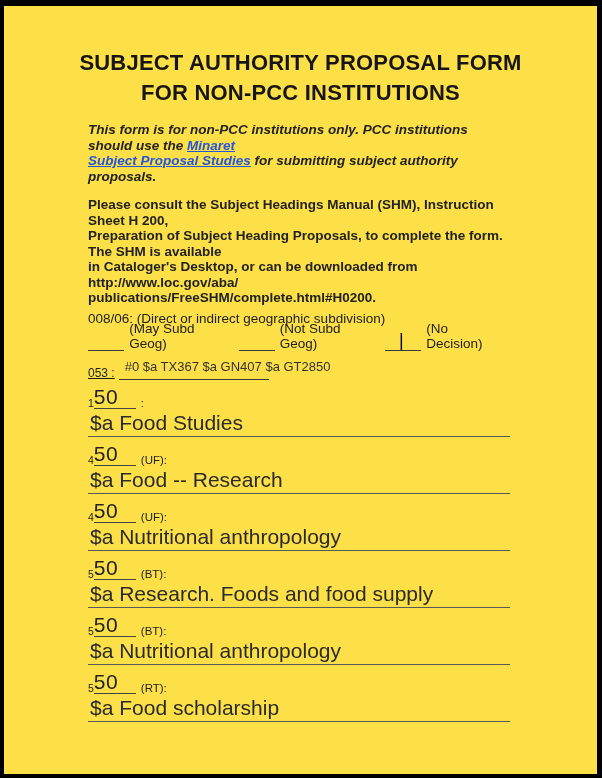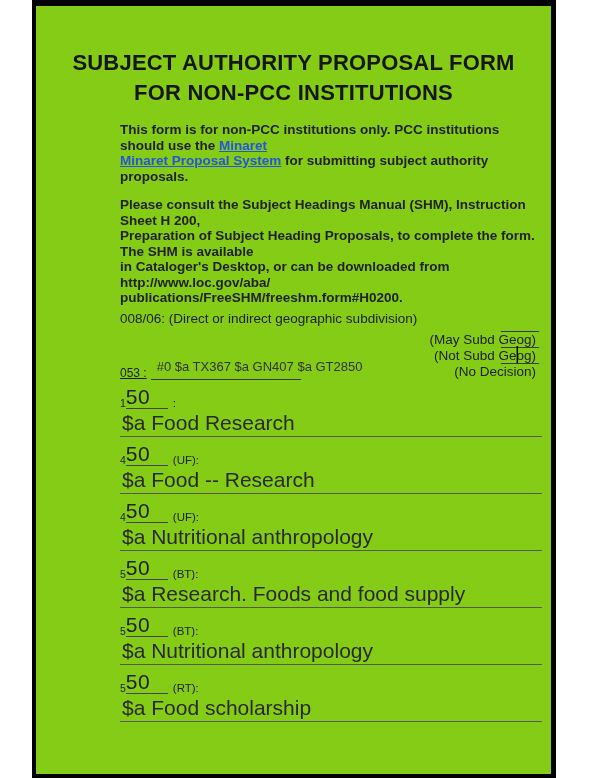--- a/index.html
+++ b/index.html
@@ -1,48 +1,47 @@
 <!DOCTYPE html>
 <html><head>
 <meta charset="utf-8">
 <style>
   html,body{margin:0;padding:0;background:#fff;}
   .page-frame{
     box-sizing:border-box;
-    width:524px;height:778px;
-    background:#84cc16;
+    width:602px;height:778px;
+    background:#fde047;
     border-top:6px solid #000;
     border-left:4px solid #000;
     border-right:5px solid #000;
     border-bottom:4px solid #000;
     font-family:"Liberation Sans", sans-serif;
     color:#1c1c1c;
     overflow:hidden;
     position:relative;
-    margin-left:32px;
   }
   .title{
     margin-top:42px;
     text-align:center;
     font-size:22px;
     font-weight:bold;
     line-height:30px;
     color:#161616;
     letter-spacing:0.2px;
   }
   .body-col{margin-left:84px;width:424px;}
   .para{font-size:13.5px;line-height:15.5px;margin:0;color:#222;}
-  .bold{font-weight:bold;}
+  .bold{font-weight:bold;font-style:italic;}
   .intro{margin-top:14px;}
   .email{margin-top:11px;}
   .shm{margin-top:13px;font-weight:bold;}
   .f008{margin-top:5px;}
   .link{color:#2456dd;text-decoration:underline;cursor:pointer;}
   
-  .geog-line{margin-top:5px;height:20px;font-size:13.5px;color:#222;display:flex;align-items:flex-end;flex-direction:column;}
+  .geog-line{margin-top:5px;height:20px;font-size:13.5px;color:#222;display:flex;align-items:flex-end;}
   .blank{display:inline-block;border-bottom:1.2px solid #3a3a3a;}
   .geog-blank{width:38px;height:15px;position:relative;margin-right:5px;}
   .geog-label{margin-right:8px;line-height:15px;}
   .cursor-mark{
     position:absolute;left:14px;bottom:1px;
     font-size:18px;line-height:18px;font-weight:normal;color:#000;
   }
   
   .f053{margin-top:8px;height:21px;display:flex;align-items:flex-end;text-decoration:underline;}
   .f053-label{font-size:12px;color:#222;line-height:13px;margin-right:4px;}
@@ -68,29 +67,29 @@
 
   <div class="title">
     <div>SUBJECT AUTHORITY PROPOSAL FORM</div>
     <div>FOR NON-PCC INSTITUTIONS</div>
   </div>
 
   <div class="body-col">
 
     <p class="para bold intro">
       <span>This form is for non-PCC institutions only. PCC institutions should use the </span><a class="link">Minaret</a><br>
-      <a class="link">Minaret Proposal System</a><span> for submitting subject authority proposals.</span>
+      <a class="link">Subject Proposal Studies</a><span> for submitting subject authority proposals.</span>
     </p>
 
 
     <p class="para shm">
       <span>Please consult the Subject Headings Manual (SHM), Instruction Sheet H 200,</span><br>
       <span>Preparation of Subject Heading Proposals, to complete the form. The SHM is available</span><br>
       <span>in Cataloger's Desktop, or can be downloaded from http://www.loc.gov/aba/</span><br>
-      <span>publications/FreeSHM/freeshm.form#H0200.</span>
+      <span>publications/FreeSHM/complete.html#H0200.</span>
     </p>
 
     <p class="para f008">008/06: (Direct or indirect geographic subdivision)</p>
 
     <div class="geog-line">
       <span class="blank geog-blank"></span>
       <span class="geog-label">(May Subd Geog)</span>
       <span class="blank geog-blank"></span>
       <span class="geog-label">(Not Subd Geog)</span>
       <span class="blank geog-blank">
@@ -108,21 +107,21 @@
 
     <div class="field">
       <div class="ftag">
         <span class="fprefix">1</span>
           <span class="fblank">
             <span class="ftyped">50</span>
           </span>
           <span class="fsuffix">:</span>
       </div>
       <div class="fvalue">
-        <span class="fvtext">$a Food Research</span>
+        <span class="fvtext">$a Food Studies</span>
       </div>
     </div>
 
     <div class="field">
       <div class="ftag">
         <span class="fprefix">4</span>
           <span class="fblank">
             <span class="ftyped">50</span>
           </span>
           <span class="fsuffix">(UF):</span>

